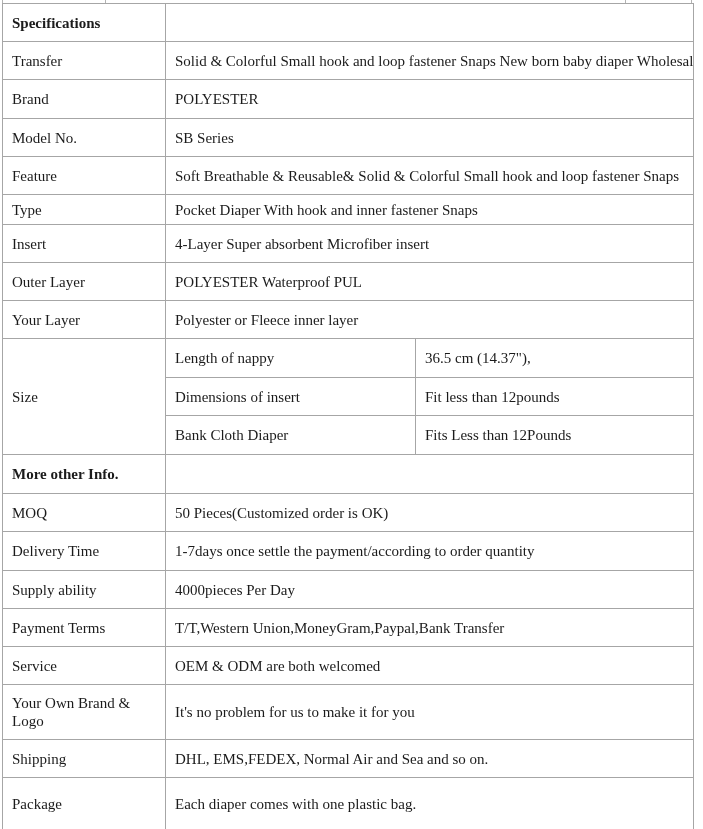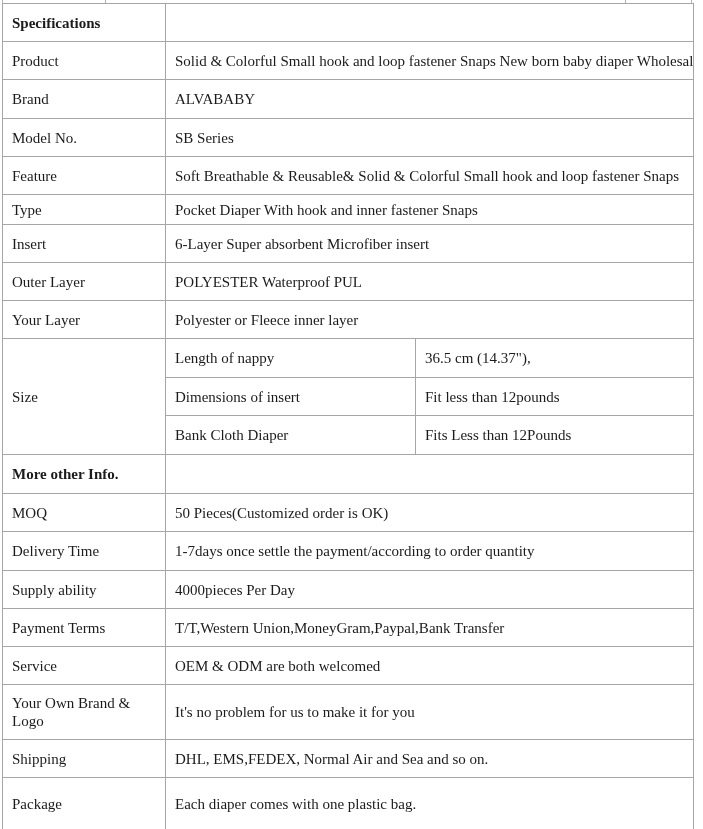--- a/index.html
+++ b/index.html
@@ -61,47 +61,47 @@
       <col style="width:278px">
     </colgroup>
 
     <tbody>
         <tr style="height:38px">
       <td class="label-cell header-cell">Specifications</td>
       <td class="value-cell" colspan="2"></td>
     </tr>
 
     <tr style="height:38px">
-      <td class="label-cell">Product</td>
+      <td class="label-cell">Transfer</td>
       <td class="value-cell" colspan="2">Solid &amp; Colorful Small hook and loop fastener Snaps New born baby diaper Wholesale</td>
     </tr>
 
     <tr style="height:39px">
       <td class="label-cell">Brand</td>
-      <td class="value-cell" colspan="2">ALVABABY</td>
+      <td class="value-cell" colspan="2">POLYESTER</td>
     </tr>
 
     <tr style="height:38px">
       <td class="label-cell">Model No.</td>
       <td class="value-cell" colspan="2">SB Series</td>
     </tr>
 
     <tr style="height:38px">
       <td class="label-cell">Feature</td>
       <td class="value-cell" colspan="2">Soft Breathable &amp; Reusable&amp; Solid &amp; Colorful Small hook and loop fastener Snaps</td>
     </tr>
 
     <tr style="height:30px">
       <td class="label-cell">Type</td>
       <td class="value-cell" colspan="2">Pocket Diaper With hook and inner fastener Snaps</td>
     </tr>
 
     <tr style="height:38px">
       <td class="label-cell">Insert</td>
-      <td class="value-cell" colspan="2">6-Layer Super absorbent Microfiber insert</td>
+      <td class="value-cell" colspan="2">4-Layer Super absorbent Microfiber insert</td>
     </tr>
 
     <tr style="height:38px">
       <td class="label-cell">Outer Layer</td>
       <td class="value-cell" colspan="2">POLYESTER Waterproof PUL</td>
     </tr>
 
     <tr style="height:38px">
       <td class="label-cell">Your Layer</td>
       <td class="value-cell" colspan="2">Polyester or Fleece inner layer</td>

